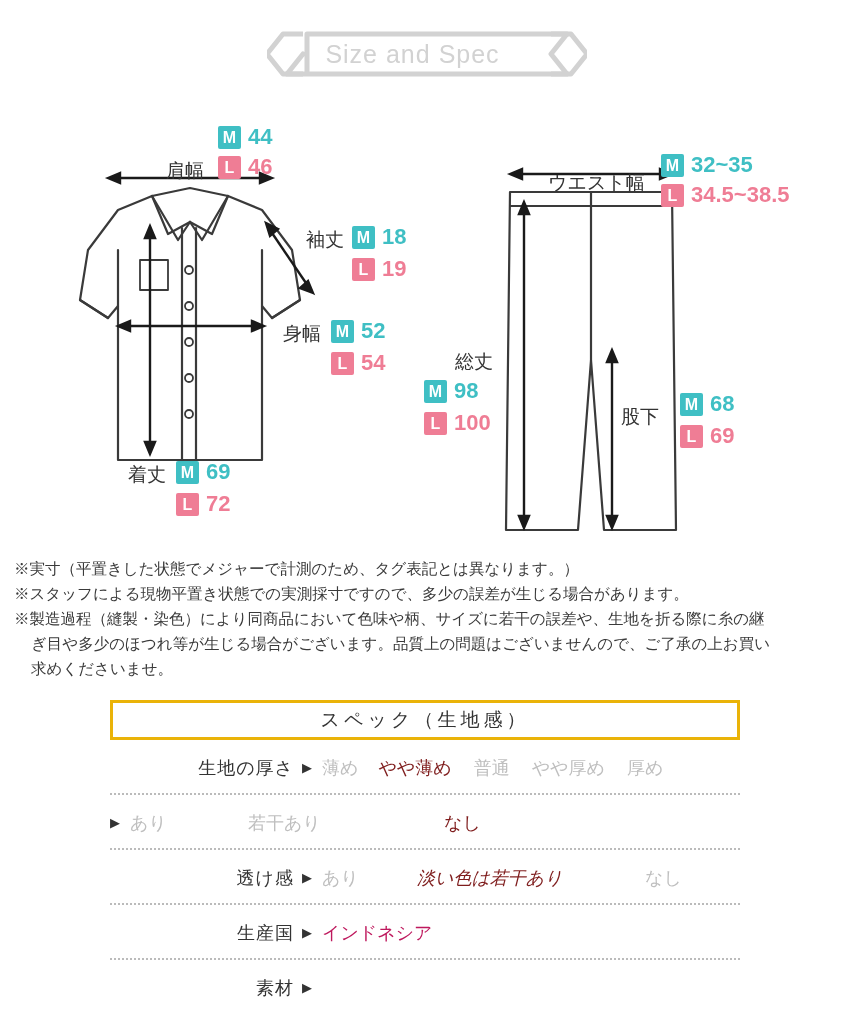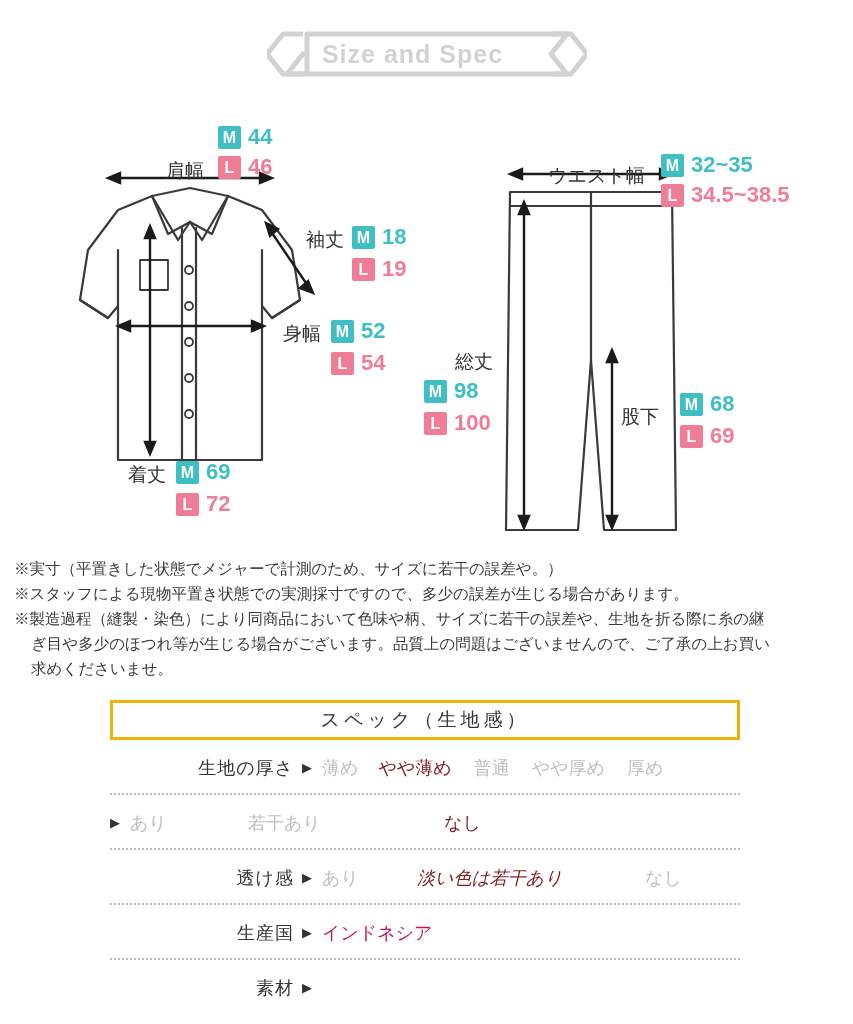--- a/index.html
+++ b/index.html
@@ -28,21 +28,21 @@
     justify-content: center;
   }
   .banner-svg { display: block; }
   .banner-text {
     position: absolute;
     left: 0;
     top: 40px;
     width: 825px;
     text-align: center;
     font-size: 25px;
-    font-weight: bold;
+    font-weight: normal;
     color: #d2d2d2;
     letter-spacing: 1px;
   }
 
   
   .illus {
     position: absolute;
     left: 0;
     top: 110px;
     width: 853px;
@@ -282,21 +282,21 @@
   <div class="mlabel" style="left:128px; top:352px;">着丈</div>
   <div class="chip-row" style="left:176px; top:349px;">
     <span class="chip chip-m">M</span>
     <span class="val val-m">69</span>
   </div>
   <div class="chip-row" style="left:176px; top:381px;">
     <span class="chip chip-l">L</span>
     <span class="val val-l">72</span>
   </div>
 
-  <div class="mlabel" style="left:548px; top:53px;">ウエスト幅</div>
+  <div class="mlabel" style="left:548px; top:60px;">ウエスト幅</div>
   <div class="chip-row" style="left:661px; top:42px;">
     <span class="chip chip-m">M</span>
     <span class="val val-m">32~35</span>
   </div>
   <div class="chip-row" style="left:661px; top:72px;">
     <span class="chip chip-l">L</span>
     <span class="val val-l">34.5~38.5</span>
   </div>
 
   <div class="mlabel" style="left:455px; top:239px;">総丈</div>
@@ -314,21 +314,21 @@
     <span class="chip chip-m">M</span>
     <span class="val val-m">68</span>
   </div>
   <div class="chip-row" style="left:680px; top:313px;">
     <span class="chip chip-l">L</span>
     <span class="val val-l">69</span>
   </div>
 </div>
 
 <div class="notes">
-  <p>※実寸（平置きした状態でメジャーで計測のため、サイズに若干の誤差や。）</p>
+  <p>※実寸（平置きした状態でメジャーで計測のため、タグ表記とは異なります。）</p>
   <p>※スタッフによる現物平置き状態での実測採寸ですので、多少の誤差が生じる場合があります。</p>
   <p>※製造過程（縫製・染色）により同商品において色味や柄、サイズに若干の誤差や、生地を折る際に糸の継</p>
   <p class="indent">ぎ目や多少のほつれ等が生じる場合がございます。品質上の問題はございませんので、ご了承の上お買い</p>
   <p class="indent">求めくださいませ。</p>
 </div>
 
 <div class="spec">
   <div class="spec-head">スペック（生地感）</div>
 
   <div class="spec-row row-thick">

